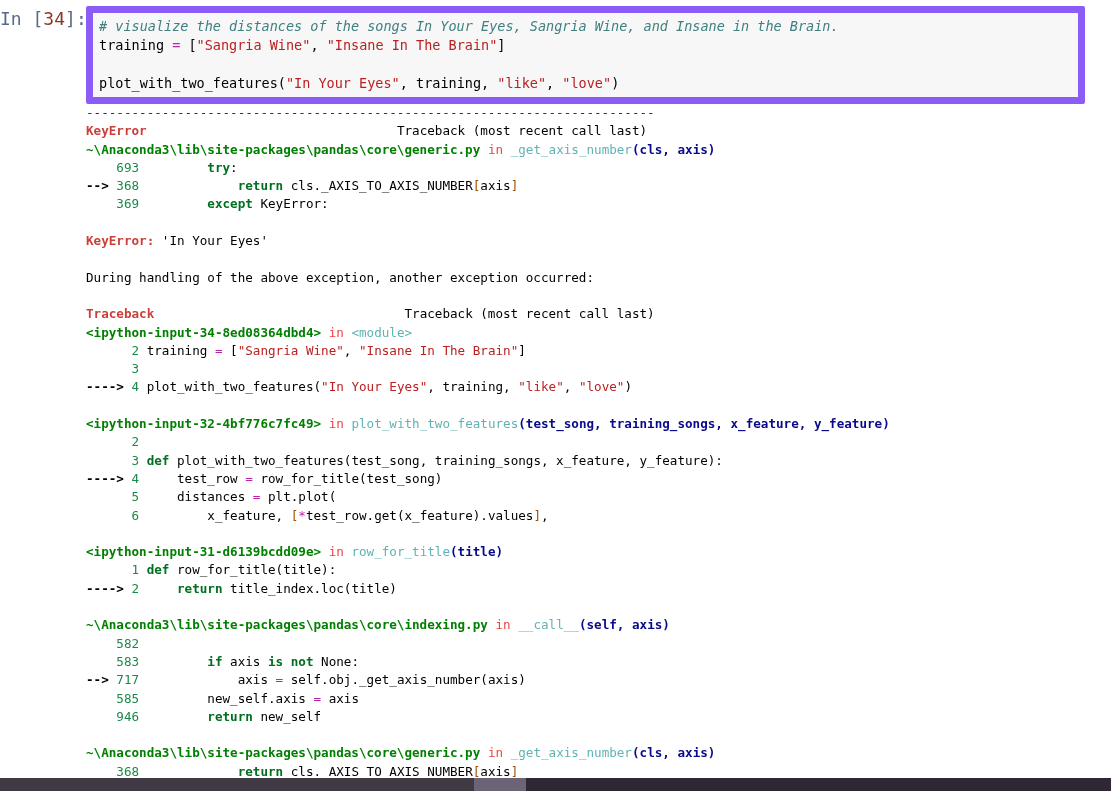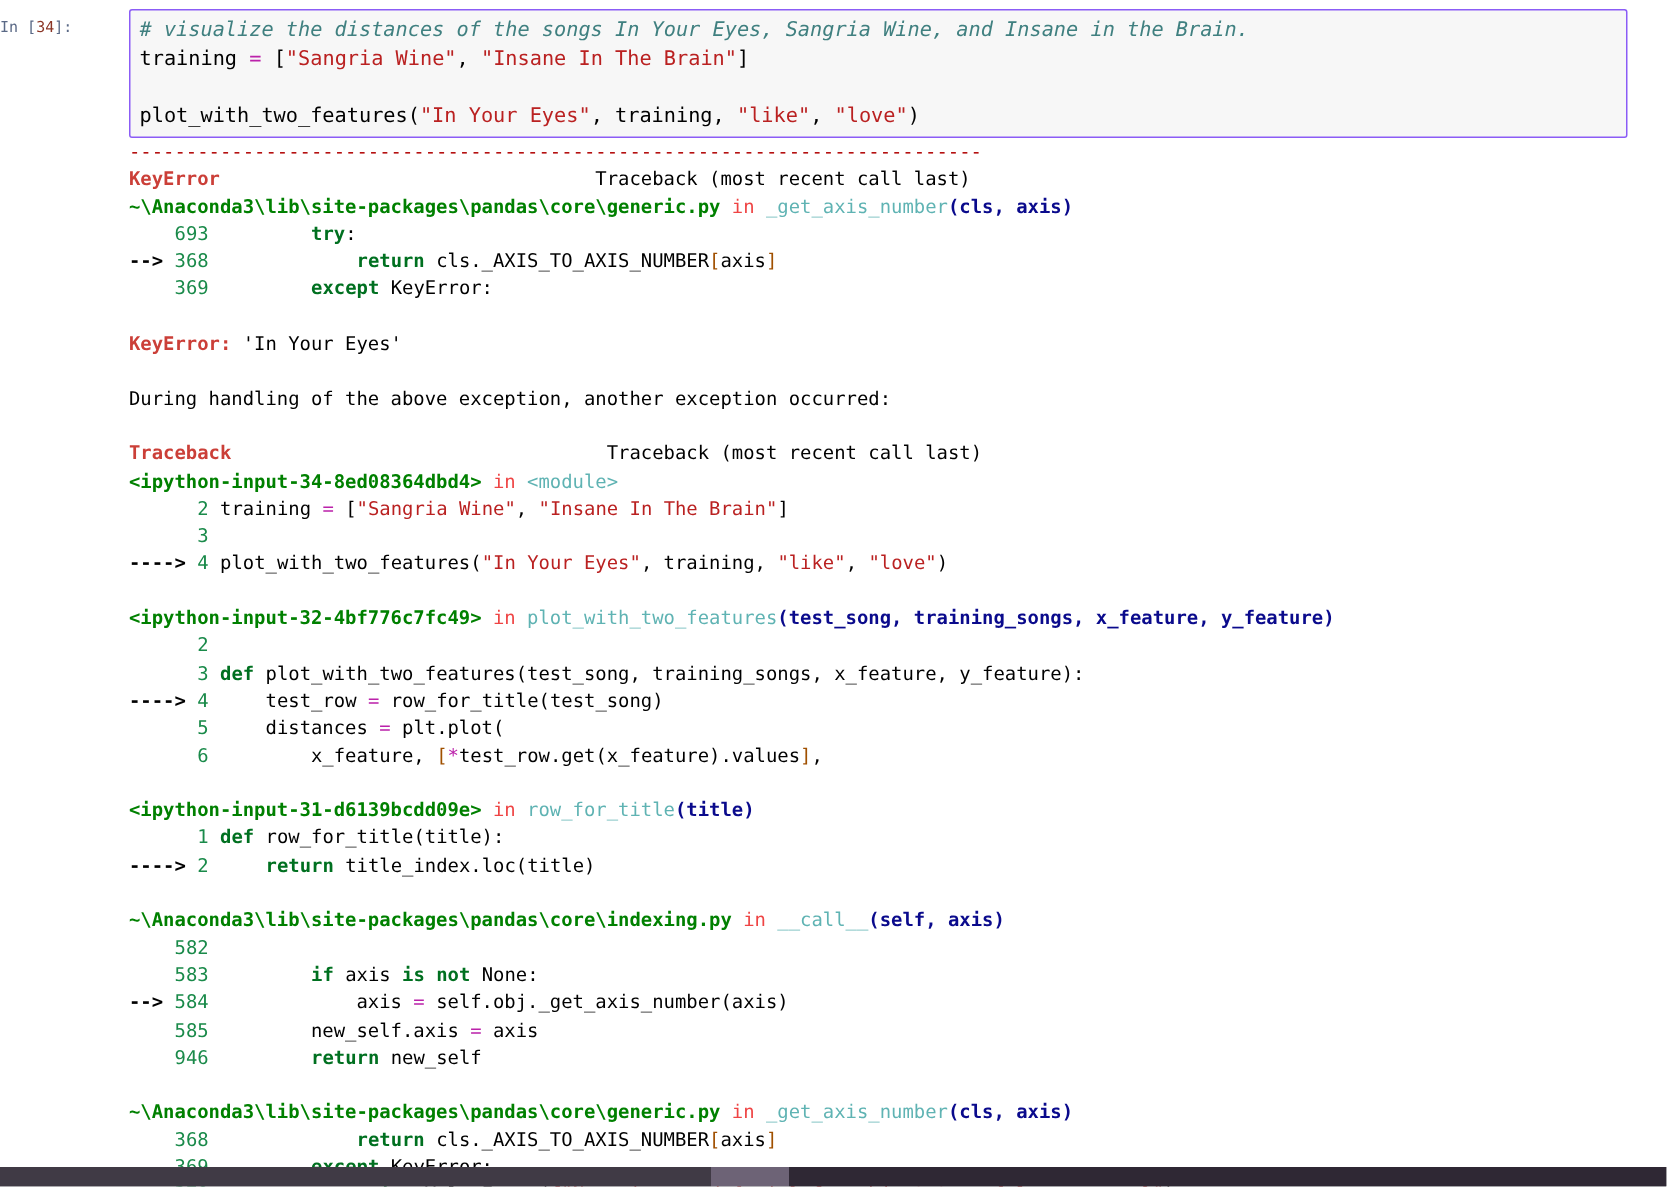--- a/index.html
+++ b/index.html
@@ -23,33 +23,33 @@
     align-items: flex-start;
     padding-top: 6px;
   }
   .prompt {
     width: 86px;
     flex: 0 0 86px;
     text-align: left;
     padding-right: 6px;
     box-sizing: border-box;
     font-family: "DejaVu Sans Mono", "Liberation Mono", monospace;
-    font-size: 10px;
+    font-size: 18px;
     line-height: 19px;
     color: #5a6986;
     white-space: pre;
     padding-top: 3px;
   }
   .prompt .pn { color: #8b3626; }
 
   .input-area {
     flex: 1 1 auto;
     margin-right: 26px;
     background: #f7f7f7;
-    border: 1px solid #8b5cf6;
+    border: 7px solid #8b5cf6;
     border-radius: 2px;
     padding: 4px 4px 4px 6px;
     box-sizing: border-box;
   }
   pre.code {
     margin: 0;
     font-family: "DejaVu Sans Mono", "Liberation Mono", monospace;
     font-size: 13.5px;
     line-height: 19px;
     color: #000000;
@@ -166,21 +166,21 @@
       <span class="t-lineno">5</span>     distances <span class="c-op">=</span> plt.plot(
       <span class="t-lineno">6</span>         x_feature, <span class="t-brack">[</span><span class="c-op">*</span>test_row.get(x_feature).values<span class="t-brack">]</span>,
 
 <span class="t-file">&lt;ipython-input-31-d6139bcdd09e&gt;</span> <span class="t-in">in</span> <span class="t-func">row_for_title</span><span class="t-funcargs">(title)</span>
       <span class="t-lineno">1</span> <span class="t-kw">def</span> row_for_title(title):
 <span class="t-arrow">----&gt;</span> <span class="t-lineno">2</span>     <span class="t-kw">return</span> title_index.loc(title)
 
 <span class="t-file">~\Anaconda3\lib\site-packages\pandas\core\indexing.py</span> <span class="t-in">in</span> <span class="t-func">__call__</span><span class="t-funcargs">(self, axis)</span>
     <span class="t-lineno">582</span>
     <span class="t-lineno">583</span>         <span class="t-kw">if</span> axis <span class="t-kw">is</span> <span class="t-kw">not</span> None:
-<span class="t-arrow">--&gt;</span> <span class="t-lineno">584</span>             axis <span class="c-op">=</span> self.obj._get_axis_number(axis)
+<span class="t-arrow">--&gt;</span> <span class="t-lineno">717</span>             axis <span class="c-op">=</span> self.obj._get_axis_number(axis)
     <span class="t-lineno">585</span>         new_self.axis <span class="c-op">=</span> axis
     <span class="t-lineno">946</span>         <span class="t-kw">return</span> new_self
 
 <span class="t-file">~\Anaconda3\lib\site-packages\pandas\core\generic.py</span> <span class="t-in">in</span> <span class="t-func">_get_axis_number</span><span class="t-funcargs">(cls, axis)</span>
     <span class="t-lineno">368</span>             <span class="t-kw">return</span> cls._AXIS_TO_AXIS_NUMBER<span class="t-brack">[</span>axis<span class="t-brack">]</span>
     <span class="t-lineno">369</span>         <span class="t-kw">except</span> KeyError:
 <span class="t-arrow">--&gt;</span> <span class="t-lineno">370</span>             <span class="t-kw">raise</span> ValueError(<span class="t-str">f"No axis named {axis} for object type {cls.__name__}"</span>)
     
          classmethod</pre>
   </div>

